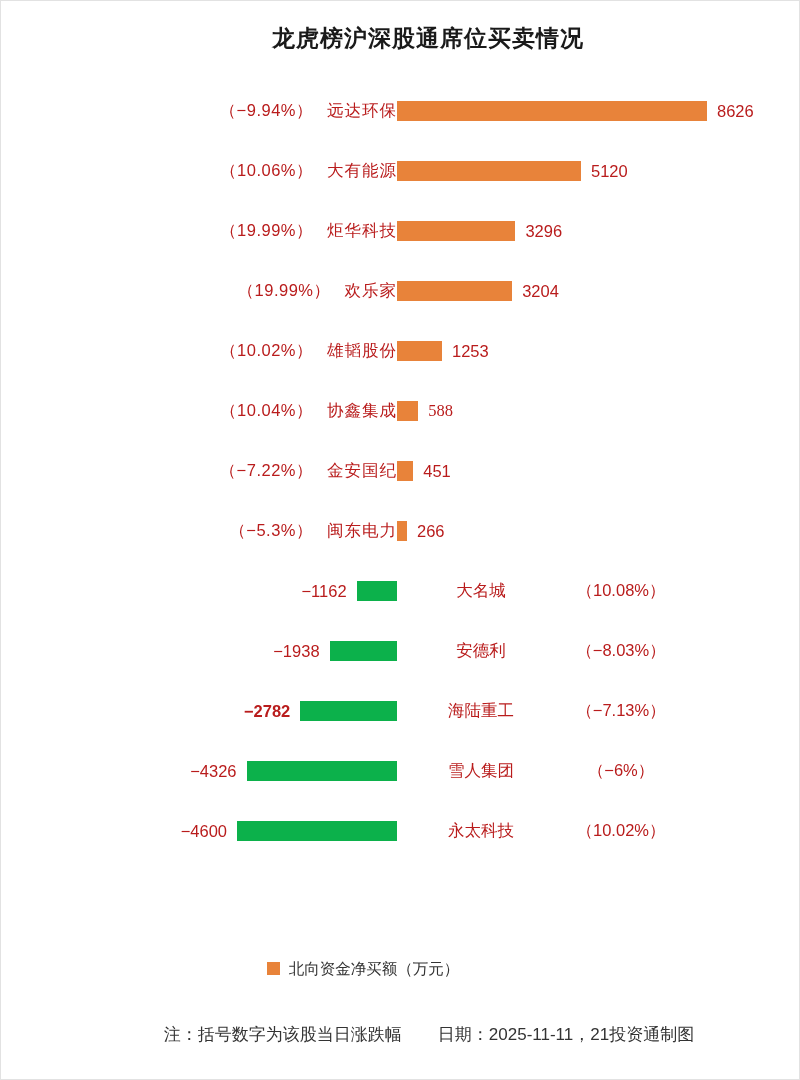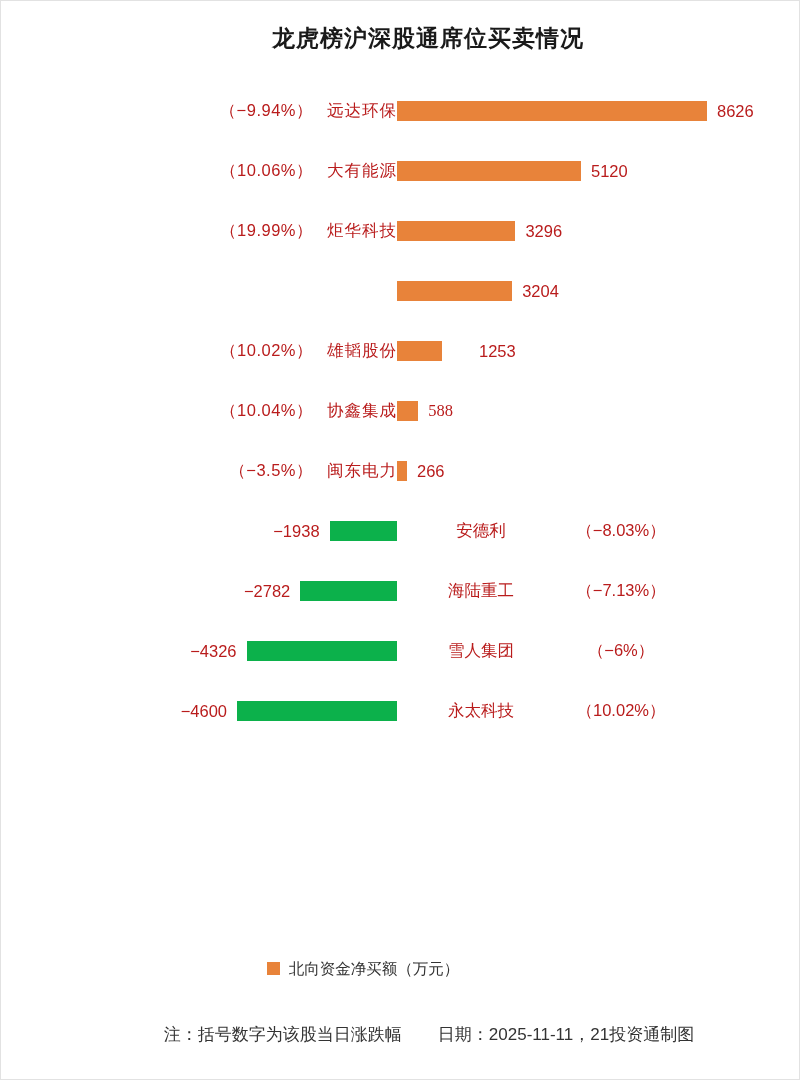--- a/index.html
+++ b/index.html
@@ -146,46 +146,58 @@
         <div class="lbl namepct"><span class="pct-in">（10.06%）</span><span class="name-in">大有能源</span></div>
         <div class="lbl value" style="left: 590.002px;">5120</div>
       </div>
       <div class="row pos">
         <div class="bar pos" style="width: 118.451px;"></div>
         <div class="lbl namepct"><span class="pct-in">（19.99%）</span><span class="name-in">炬华科技</span></div>
         <div class="lbl value" style="left: 524.451px;">3296</div>
       </div>
       <div class="row pos">
         <div class="bar pos" style="width: 115.145px;"></div>
+        <div class="lbl namepct"><span class="pct-in">（19.99%）</span><span class="name-in">欢乐家</span></div>
         <div class="lbl value" style="left: 521.145px;">3204</div>
       </div>
       <div class="row pos">
         <div class="bar pos" style="width: 45.0301px;"></div>
         <div class="lbl namepct"><span class="pct-in">（10.02%）</span><span class="name-in">雄韬股份</span></div>
-        <div class="lbl value" style="left: 451.03px; margin-left: 27px;">1253</div>
+        <div class="lbl value" style="left: 451.03px;">1253</div>
       </div>
       <div class="row pos">
         <div class="bar pos" style="width: 21.1315px;"></div>
         <div class="lbl namepct"><span class="pct-in">（10.04%）</span><span class="name-in">协鑫集成</span></div>
         <div class="lbl value" style="left: 427.131px; font-family: Liberation Serif, serif;">588</div>
       </div>
       <div class="row pos">
+        <div class="bar pos" style="width: 16.208px;"></div>
+        <div class="lbl namepct"><span class="pct-in">（−7.22%）</span><span class="name-in">金安国纪</span></div>
+        <div class="lbl value" style="left: 422.208px;">451</div>
+      </div>
+      <div class="row pos">
         <div class="bar pos" style="width: 10px;"></div>
-        <div class="lbl namepct"><span class="pct-in">（−3.5%）</span><span class="name-in">闽东电力</span></div>
+        <div class="lbl namepct"><span class="pct-in">（−5.3%）</span><span class="name-in">闽东电力</span></div>
         <div class="lbl value" style="left: 416px;">266</div>
+      </div>
+      <div class="row neg">
+        <div class="bar neg" style="left: 355.583px; width: 40.4174px;"></div>
+        <div class="lbl value" style="left: 100px; width: 245.583px;">−1162</div>
+        <div class="lbl name">大名城</div>
+        <div class="lbl pct">（10.08%）</div>
       </div>
       <div class="row neg">
         <div class="bar neg" style="left: 328.591px; width: 67.4087px;"></div>
         <div class="lbl value" style="left: 100px; width: 218.591px;">−1938</div>
         <div class="lbl name">安德利</div>
         <div class="lbl pct">（−8.03%）</div>
       </div>
       <div class="row neg">
         <div class="bar neg" style="left: 299.235px; width: 96.7652px;"></div>
-        <div class="lbl value" style="left: 100px; width: 189.235px;">−2782</div>
+        <div class="lbl value" style="left: 100px; width: 189.235px; font-weight: bold;">−2782</div>
         <div class="lbl name">海陆重工</div>
         <div class="lbl pct">（−7.13%）</div>
       </div>
       <div class="row neg">
         <div class="bar neg" style="left: 245.53px; width: 150.47px;"></div>
         <div class="lbl value" style="left: 100px; width: 135.53px;">−4326</div>
         <div class="lbl name">雪人集团</div>
         <div class="lbl pct">（−6%）</div>
       </div>
       <div class="row neg">

